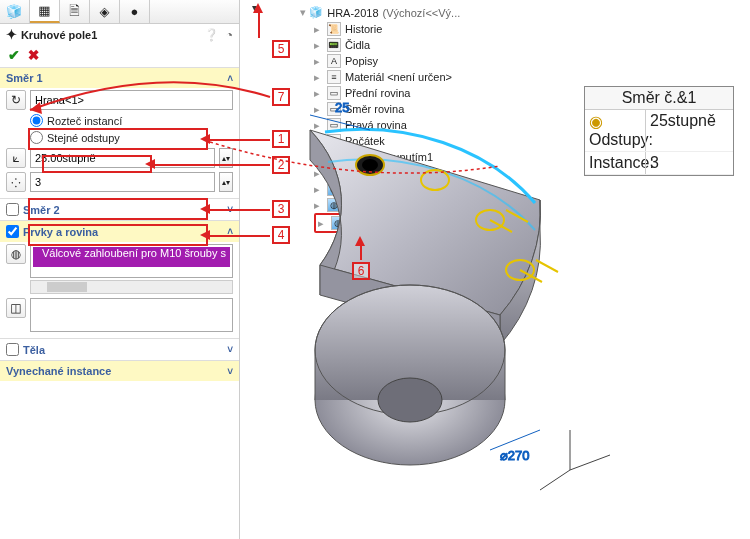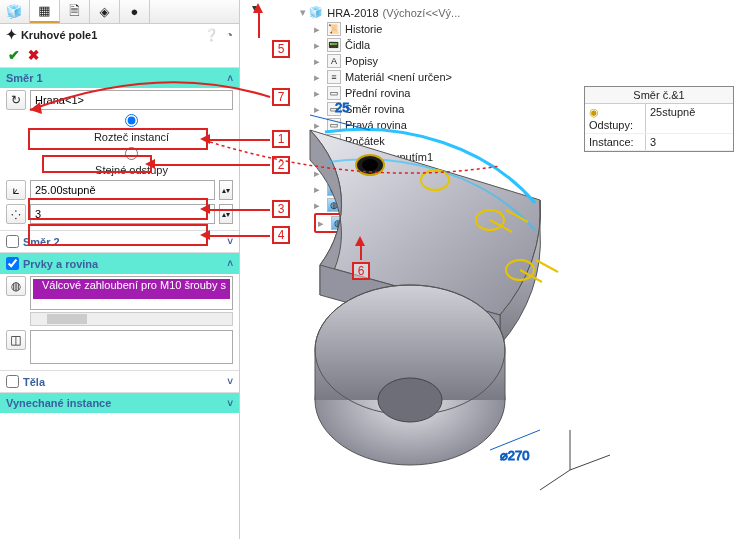--- a/index.html
+++ b/index.html
@@ -11,48 +11,48 @@
 .tab.sel { background: #fff; border-bottom: 2px solid #d89d3d; }
 
 .titlebar { display: flex; align-items: center; padding: 3px 6px; gap: 4px; font-weight: bold; }
 .titlebar .ic { font-size: 13px; }
 .titlebar .help { margin-left: auto; font-size: 12px; color: #666; display: flex; gap: 6px; }
 .okrow { display: flex; gap: 8px; padding: 2px 8px 4px; }
 .okrow .ok { color: #1a8c1a; font-weight: bold; font-size: 14px; }
 .okrow .no { color: #c12; font-weight: bold; font-size: 14px; }
 
 .sect { border-top: 1px solid #ddd; }
-.sect-h { display: flex; align-items: center; padding: 4px 6px; color: #3b5fa0; font-weight: bold; background: #5eead4; }
+.sect-h { display: flex; align-items: center; padding: 4px 6px; color: #3b5fa0; font-weight: bold; background: #fef9c3; }
 .sect-h .chev { margin-left: auto; font-size: 10px; }
 .sect-body { padding: 2px 6px 6px; display: flex; flex-direction: column; gap: 4px; }
 
 .row { display: flex; align-items: center; gap: 4px; }
 .icbx { width: 20px; height: 20px; display: flex; align-items: center; justify-content: center; border: 1px solid #bbb; background: linear-gradient(#fff,#eee); border-radius: 2px; font-size: 12px; }
 .itxt { flex: 1; height: 20px; border: 1px solid #aaa; padding: 0 4px; background: #fff; font-size: 11px; }
 .itxt.sel { background: #a21caf; color: #fff; text-align: right; }
 .spin { width: 14px; height: 20px; border: 1px solid #aaa; background: linear-gradient(#fff,#eee); font-size: 8px; display: flex; flex-direction: column; justify-content: center; align-items: center; }
-.radio { display: flex; align-items: center; gap: 4px; padding-left: 24px; flex-direction: column; }
+.radio { display: flex; align-items: center; gap: 4px; padding-left: 24px; }
 .check { display: flex; align-items: center; gap: 4px; }
 .listbox { border: 1px solid #aaa; min-height: 34px; background: #fff; padding: 2px; }
 .scrollbar { height: 14px; background: #eee; border: 1px solid #ccc; margin-top: 2px; position: relative; }
 .scrollbar .thumb { position: absolute; left: 16px; width: 40px; top: 1px; bottom: 1px; background: #ccc; }
 
 .tree { position: absolute; left: 300px; top: 4px; width: 180px; }
 .tree-title { display: flex; align-items: center; gap: 4px; padding: 2px 0; }
 .tree ul { list-style: none; padding-left: 14px; }
 .tree li { display: flex; align-items: center; gap: 4px; padding: 1px 0; }
 .tree .nic { width: 14px; height: 14px; display: flex; align-items: center; justify-content: center; border: 1px solid #bbb; background: #f5f5f5; font-size: 9px; }
 .tree .nic.cube { background: linear-gradient(#b7e0ff,#6ab0e6); }
 .tree li.selbox { border: 2px solid #d22; border-radius: 2px; padding: 1px 2px; }
 
 .callout { position: absolute; border: 2px solid #d22; width: 18px; height: 18px; display: flex; align-items: center; justify-content: center; font-size: 12px; color: #d22; background: rgba(255,255,255,0.4); }
 .redbox { position: absolute; border: 2px solid #d22; pointer-events: none; }
 .redline { position: absolute; background: #d22; height: 2px; }
 .redlinev { position: absolute; background: #d22; width: 2px; }
-.infobox { position: absolute; right: 16px; top: 2px; width: 150px; border: 1px solid #888; background: #fff; font-size: 11px; }
+.infobox { position: absolute; right: 16px; top: 2px; width: 150px; border: 1px solid #888; background: #fff; font-size: 16px; }
 .infobox .h { text-align: center; padding: 2px; border-bottom: 1px solid #ccc; background: #f7f7f7; }
 .infobox .r { display: flex; border-bottom: 1px solid #eee; }
 .infobox .r .k { padding: 2px 4px; width: 60px; }
 .infobox .r .v { padding: 2px 4px; flex: 1; border-left: 1px solid #ccc; }
 
 .arrtip { position:absolute; width:0; height:0; border-top:5px solid transparent; border-bottom:5px solid transparent; }
 .arrtip.left { border-right:10px solid #d22; }
 .arrtip.up { border-left:5px solid transparent; border-right:5px solid transparent; border-top:none; border-bottom:10px solid #d22; }
 
 svg.part { position:absolute; left:190px; top:100px; }

